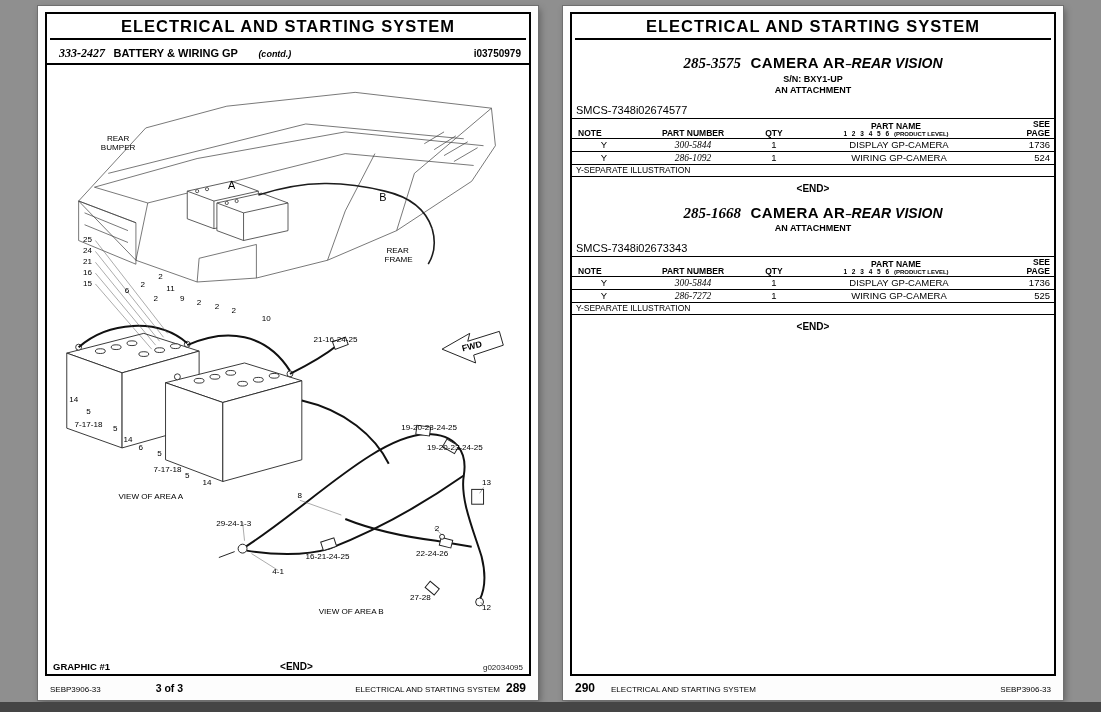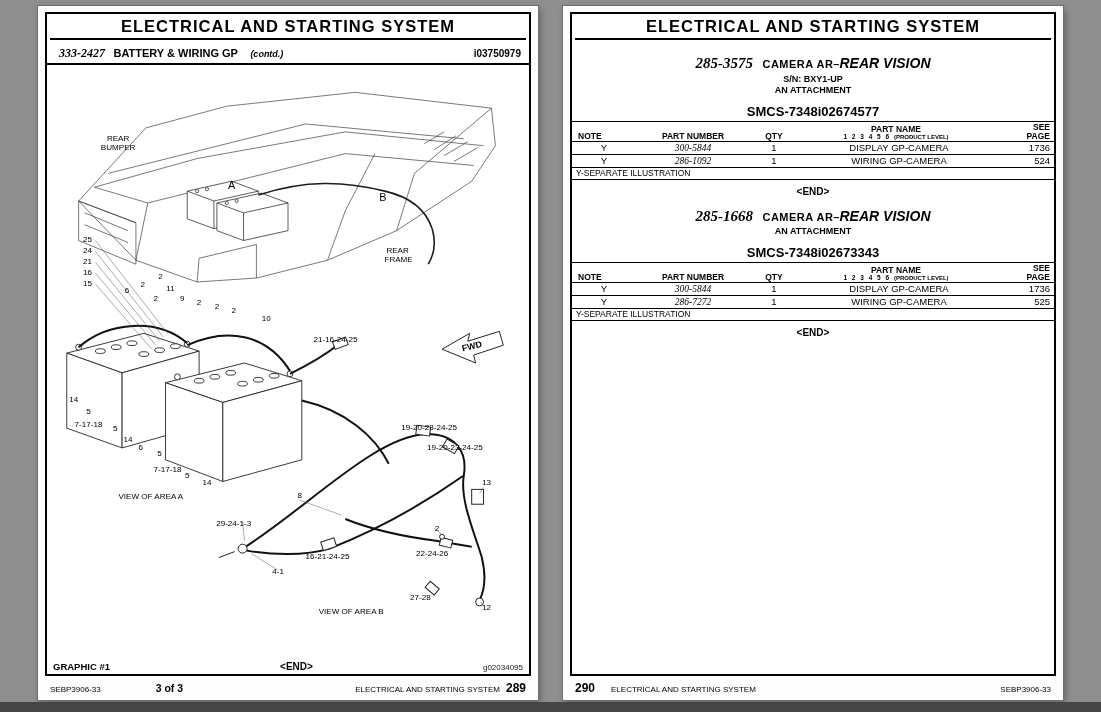--- a/index.html
+++ b/index.html
@@ -13,21 +13,21 @@
   .page.right{left:563px;}
   .content-box{position:absolute;left:7px;right:7px;top:6px;bottom:24px;border:2px solid #000;background:#fff;}
   .page-title{font-weight:bold;font-size:16.5px;letter-spacing:1px;text-align:center;
               padding:3px 0 2px;border-bottom:2.5px solid #000;margin:0 3px;}
   
   .subtitle-row{display:flex;justify-content:space-between;align-items:baseline;
                 padding:3px 8px 2px 12px;border-bottom:2px solid #000;margin:0 0;}
   .sub-left{white-space:nowrap;}
   .pn-ital{font-family:"Liberation Serif",serif;font-style:italic;font-weight:bold;font-size:12px;}
   .gp-name{font-weight:bold;font-size:11px;margin-left:4px;}
-  .contd{font-weight:bold;font-style:italic;font-size:9px;margin-left:8px;}
+  .contd{font-weight:bold;font-style:italic;font-size:9px;margin-left:16px;}
   .docid{font-weight:bold;font-size:10px;}
   .drawing{position:absolute;left:2px;right:2px;top:52px;bottom:18px;}
   .drawing svg{width:100%;height:100%;display:block;}
   #drawing-labels text{font-family:"Liberation Sans",sans-serif;fill:#000;}
   .graphic-row{position:absolute;left:6px;right:6px;bottom:2px;display:flex;
                justify-content:space-between;align-items:baseline;font-size:9px;}
   .graphic-num{font-weight:bold;font-size:9.5px;}
   .end-marker-inline{font-weight:bold;font-size:10px;}
   .graphic-code{font-size:8px;color:#222;}
   .page-footer{position:absolute;bottom:5px;left:12px;right:12px;display:flex;
@@ -35,26 +35,26 @@
   .lf-manual{font-size:8px;}
   .lf-pageof{font-weight:bold;font-size:10.5px;margin-left:55px;margin-right:auto;}
   .lf-right{margin-left:auto;display:flex;align-items:baseline;gap:6px;}
   .lf-section{font-size:8px;}
   .lf-pagenum{font-weight:bold;font-size:12px;}
   
   .rp-body{position:absolute;left:0;right:0;top:30px;bottom:0;overflow:hidden;}
   .section{margin-top:10px;}
   .sec-head{text-align:center;line-height:1.1;}
   .sec-num{font-family:"Liberation Serif",serif;font-style:italic;font-weight:bold;font-size:15px;}
-  .sec-name{font-weight:bold;font-size:11px;letter-spacing:.5px;margin-left:5px;}
+  .sec-name{font-weight:bold;font-size:15px;letter-spacing:.5px;margin-left:5px;}
   .sec-dash{font-weight:bold;font-size:11px;}
   .sec-var{font-weight:bold;font-size:14px;font-style:italic;}
   .sec-sn{text-align:center;font-weight:bold;font-size:9px;margin-top:2px;}
   .sec-att{text-align:center;font-weight:bold;font-size:9px;margin-top:1px;}
-  .smcs-row{display:flex;justify-content:center;font-weight:bold;font-size:13px;
+  .smcs-row{display:flex;justify-content:flex-start;font-weight:normal;font-size:11px;
             padding:0 4px;margin-top:9px;}
   table.parts{width:100%;border-collapse:collapse;font-size:9.5px;margin-top:2px;}
   table.parts th{border-top:1.5px solid #000;border-bottom:1px solid #000;
                  font-size:8.5px;font-weight:bold;padding:1px 2px;vertical-align:bottom;line-height:1.05;}
   table.parts td{border-bottom:1px solid #000;padding:0.5px 2px;line-height:1.15;}
   .c-note{width:52px;text-align:left;padding-left:6px!important;}
   .c-pn{width:118px;text-align:center;}
   .c-qty{width:36px;text-align:center;}
   .c-name{text-align:center;}
   .c-page{width:50px;text-align:right;padding-right:4px!important;}

